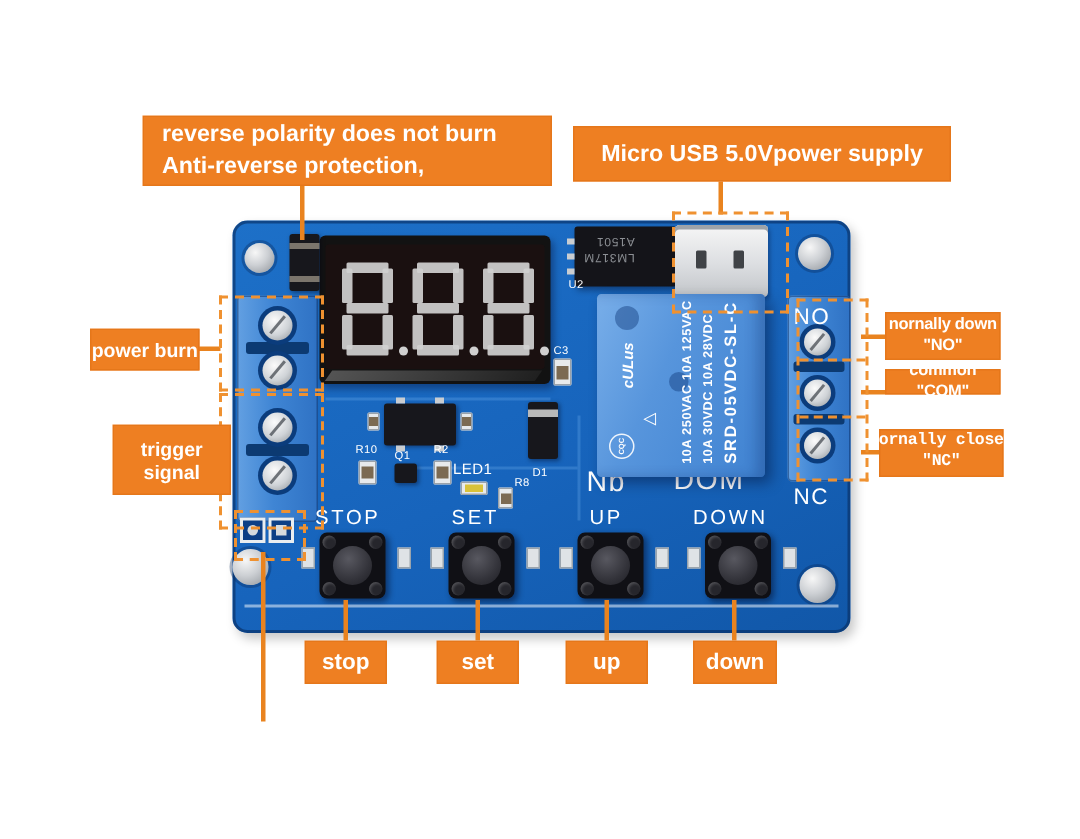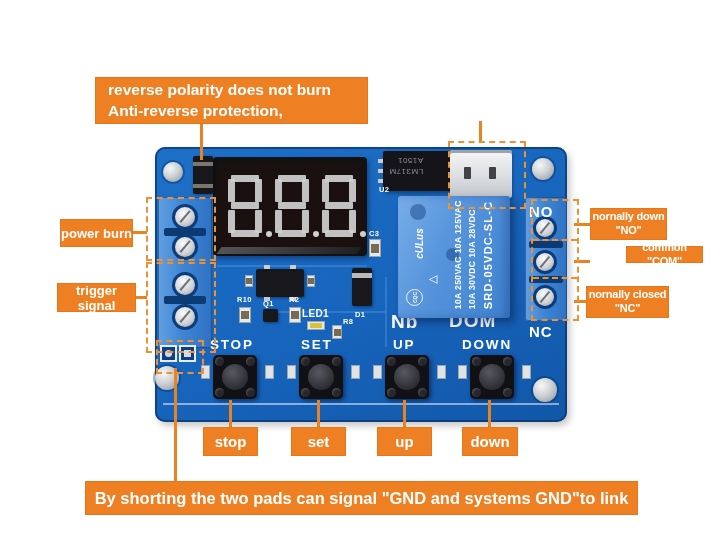--- a/index.html
+++ b/index.html
@@ -15,25 +15,25 @@
   .obox{position:absolute;background:#ee7f22;color:#fff;font-weight:bold;z-index:7;
         box-shadow:0 0 0 1px #e5771a inset;}
   #co-anti{left:95px;top:77px;width:260px;height:47px;font-size:15.5px;line-height:1.35;
            padding-left:13px;display:flex;flex-direction:column;justify-content:center;}
   #co-usb{left:382px;top:84px;width:252px;height:37px;font-size:15.5px;
           display:flex;align-items:center;justify-content:center;}
   #co-gnd{left:85px;top:481px;width:553px;height:34px;font-size:16.5px;
           display:flex;align-items:center;justify-content:center;white-space:nowrap;}
   .sidelbl{display:flex;align-items:center;justify-content:center;text-align:center;}
   #lbl-power{left:60px;top:219px;width:73px;height:28px;font-size:13px;}
-  #lbl-trigger{left:57px;top:283px;width:79px;height:29px;font-size:13px;}
+  #lbl-trigger{left:75px;top:283px;width:79px;height:47px;font-size:13px;}
   .twoline{flex-direction:column;line-height:1.25;font-size:11px;letter-spacing:-0.2px;white-space:nowrap;}
   #lbl-no{left:590px;top:208px;width:77px;height:32px;}
-  #lbl-com{left:590px;top:246px;width:77px;height:17px;margin-left:36px;}
-  #lbl-nc{left:586px;top:286px;width:83px;height:32px;}
+  #lbl-com{left:590px;top:246px;width:77px;height:17px;}
+  #lbl-nc{left:586px;top:286px;width:83px;height:32px;font-family:Liberation Mono, monospace;}
   .btnlbl{font-size:15px;}
   #lbl-stop{left:203px;top:427px;width:55px;height:29px;}
   #lbl-set{left:291px;top:427px;width:55px;height:29px;}
   #lbl-up{left:377px;top:427px;width:55px;height:29px;}
   #lbl-down{left:462px;top:427px;width:56px;height:29px;}
 
   
   .cline{position:absolute;background:#e9831f;z-index:5;}
   .dbox{position:absolute;border:2px dashed #ef9130;z-index:6;}
   .dsep{position:absolute;left:0;width:100%;border-top:2px dashed #ef9130;}
@@ -101,21 +101,21 @@
   .smd::after{content:"";position:absolute;left:15%;top:25%;width:70%;height:50%;background:#7b6a52;}
   .smd.led::after{background:#d9c23a;}
 
   .btn{position:absolute;width:44px;height:44px;top:208px;background:#101015;border-radius:5px;
        box-shadow:2px 2px 4px rgba(0,0,20,.45);}
   .bpin{position:absolute;width:9px;height:9px;border-radius:50%;background:#26262c;
         box-shadow:inset 1px 1px 2px rgba(255,255,255,.2);}
   .knob{position:absolute;left:9px;top:9px;width:26px;height:26px;border-radius:50%;
         background:radial-gradient(circle at 40% 33%,#585860 0%,#33333a 60%,#1e1e24 100%);}
 
-  .ss{position:absolute;color:#fff;font-weight:bold;z-index:2;text-align:right;}
+  .ss{position:absolute;color:#fff;font-weight:normal;z-index:2;text-align:right;}
   .ss.btxt{font-size:13.5px;letter-spacing:1.8px;}
   .ss.ref{font-size:7.5px;letter-spacing:.3px;}
   .ss.big{font-size:15px;letter-spacing:1px;}
   .ss.frag{font-size:19px;letter-spacing:1px;}
 
   .gpad{position:absolute;width:13px;height:13px;border:2px solid #e9edf0;background:#0d3f86;top:198px;}
   .gdot{position:absolute;left:3px;top:3px;width:7px;height:7px;background:#d7dadd;border-radius:50%;}
   .gsq{position:absolute;left:3px;top:3px;width:7px;height:7px;background:#d7dadd;}
   .padsm{position:absolute;width:7px;height:12px;background:#dfe3e6;border:1px solid #9aa4ad;top:218px;}
   .bottomline{position:absolute;left:8px;top:256px;width:396px;height:2px;background:rgba(255,255,255,.5);}
@@ -125,21 +125,21 @@
 
 <div class="stage">
 
   <div class="title-row">
   </div>
 
   <div class="obox" id="co-anti">
     <span>reverse polarity does not burn</span>
     <span>Anti-reverse protection,</span>
   </div>
-  <div class="obox" id="co-gnd">By shorting the two pads can signal "GND and systems GND"to link</div>
+  <div class="obox" id="co-usb">Micro USB 5.0Vpower supply</div>
 
   <div class="obox sidelbl" id="lbl-power">power burn</div>
   <div class="obox sidelbl" id="lbl-trigger">trigger signal</div>
   <div class="obox sidelbl twoline" id="lbl-no">
     <span>nornally down</span>
     <span>"NO"</span>
   </div>
   <div class="obox sidelbl twoline" id="lbl-com">
     <span>common</span>
     <span>"COM"</span>

